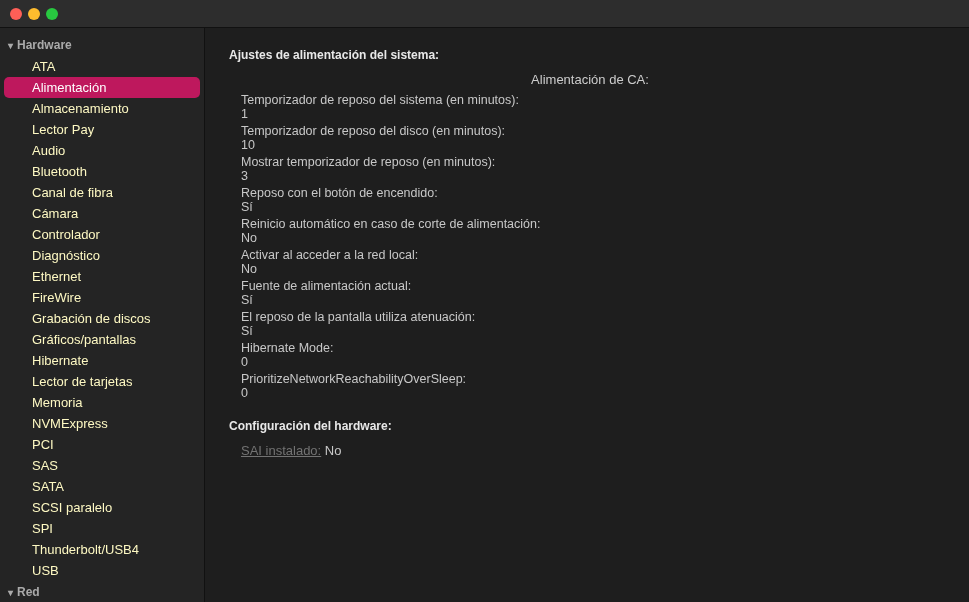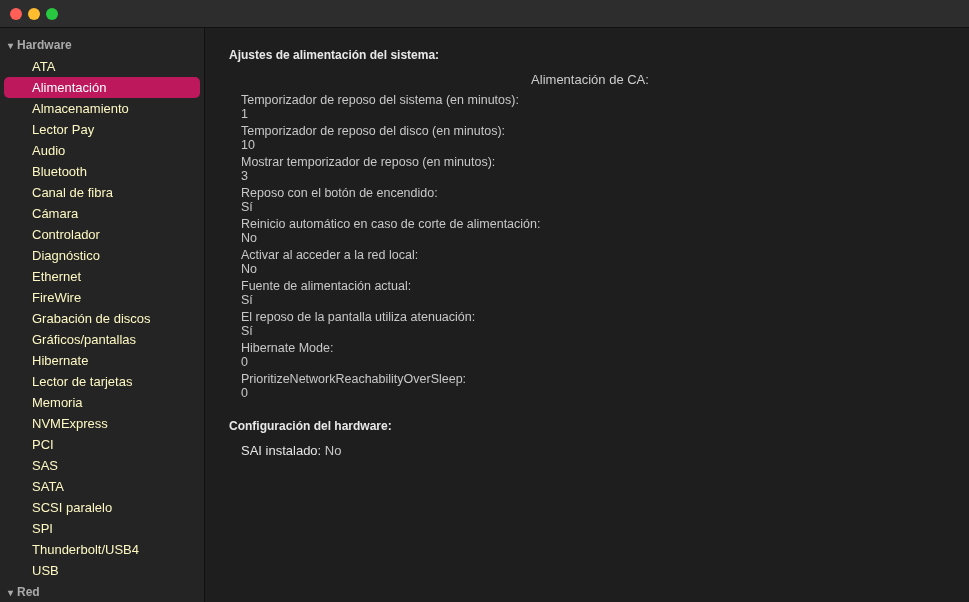--- a/index.html
+++ b/index.html
@@ -137,21 +137,22 @@
       margin-top: 4px;
     }
     .hw-config-row {
       font-size: 13px;
       color: #ccc;
       margin-left: 12px;
       margin-top: 4px;
     }
     .hw-config-label {
       font-weight: 500;
-      color: #e5e5e5;
+      color: #737373;
+      text-decoration: underline;
     }
     .hw-config-value {
       color: #c8c8c8;
     }
   </style>
 </head>
 <body>
 
 <div class="title-bar">
   <div class="traffic-lights">

